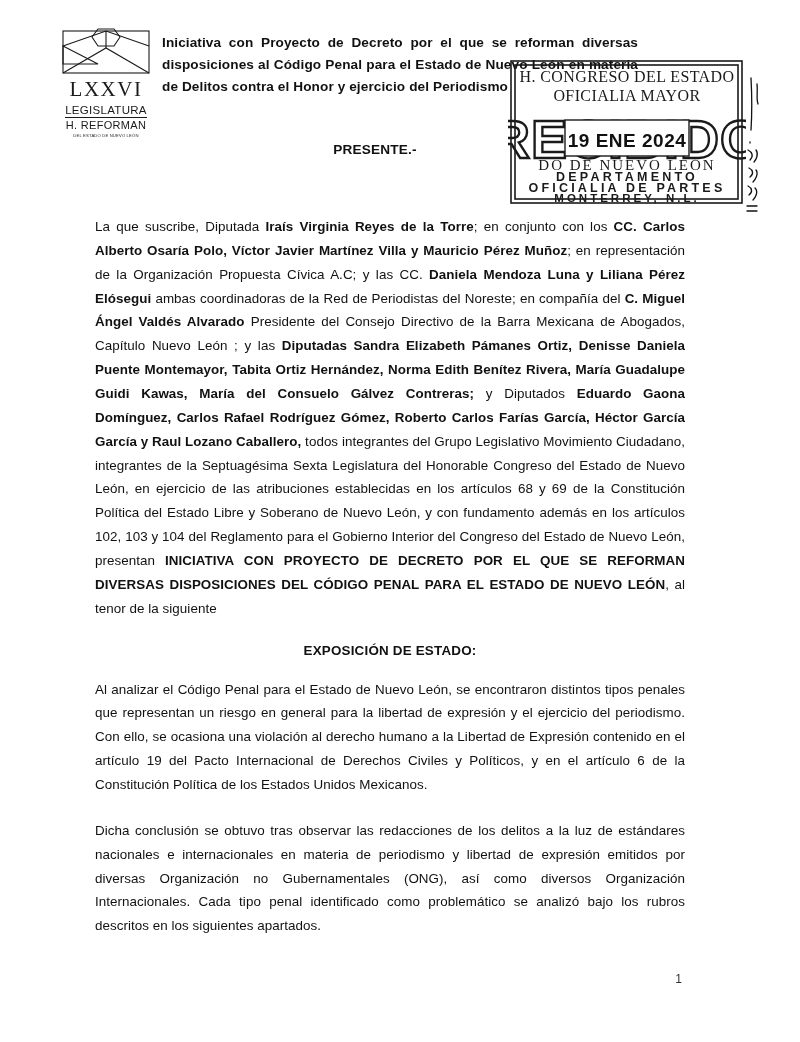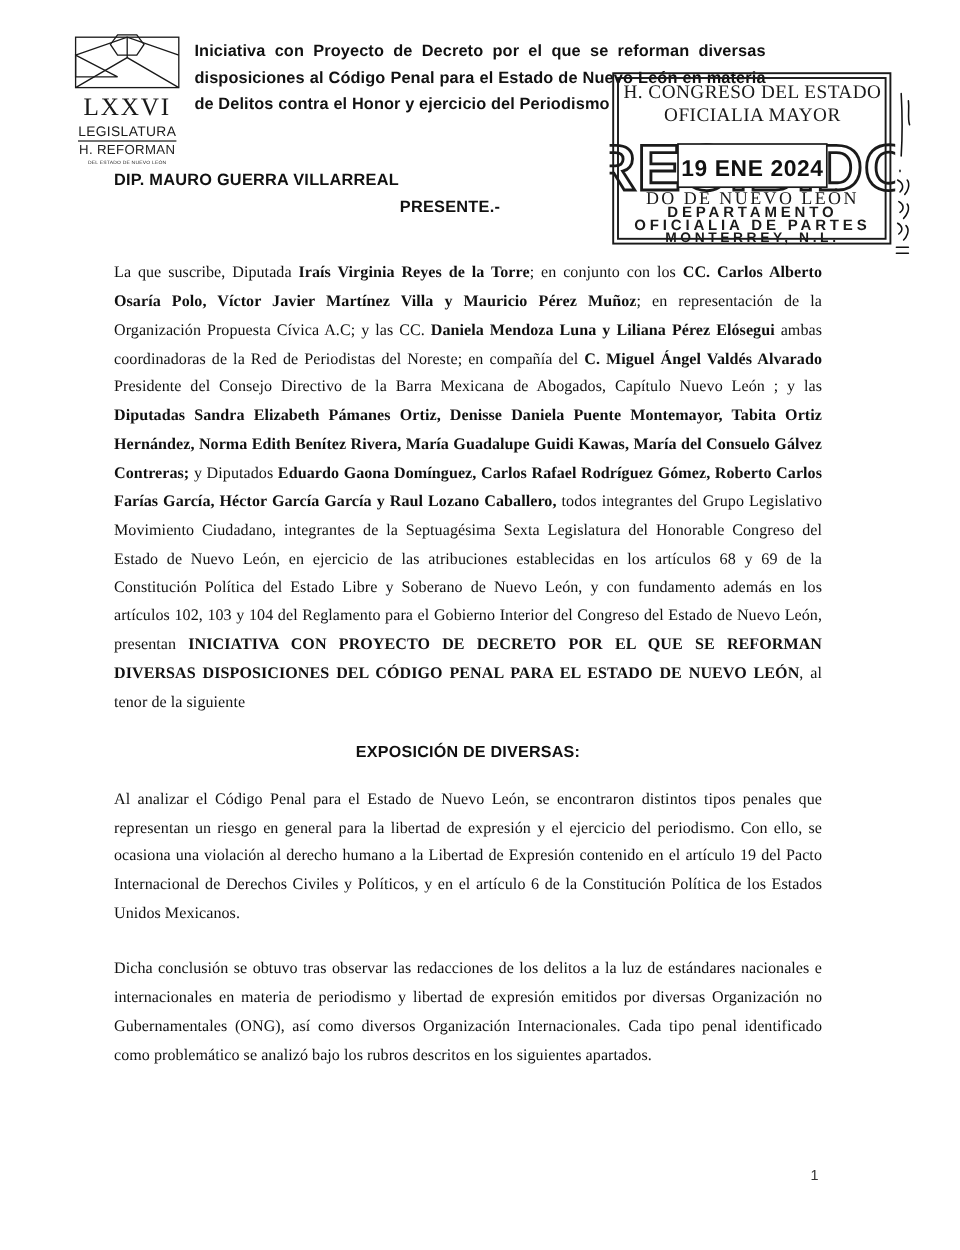--- a/index.html
+++ b/index.html
@@ -137,21 +137,20 @@
     width: 590px;
   }
   p.para {
     margin: 0;
     font-size: 13.4px;
     line-height: 1.78;
     text-align: justify;
     text-align-last: left;
     letter-spacing: 0.05px;
     color: #111;
-    font-family: Liberation Serif, serif;
   }
   p.para b { font-weight: bold; }
 
   .section-heading {
     margin: 22px 0 20px 0;
     font-size: 13.4px;
     font-weight: bold;
     text-align: center;
     letter-spacing: 0.2px;
   }
@@ -225,29 +224,28 @@
         <path d="M7 98 C11 100, 12 104, 8 107"></path>
         <path d="M14 100 C17 104, 13 110, 11 112"></path>
         <path d="M6 116 C10 118, 11 122, 7 125"></path>
         <path d="M13 118 C17 122, 13 128, 11 130"></path>
         <path d="M5 136 L15 136 M5 141 L15 141"></path>
       </g>
     </svg>
   </div>
 
   <div class="addressee">
-    <div class="l1">DIP. MAURO GUERRA VILLARREAL</div>
     <div class="l3">PRESENTE.-</div>
   </div>
 
   <div class="body-wrap">
 
     <p class="para"><span>La que suscribe, Diputada </span><b>Iraís Virginia Reyes de la Torre</b><span>; en conjunto con los </span><b>CC. Carlos Alberto Osaría Polo, Víctor Javier Martínez Villa y Mauricio Pérez Muñoz</b><span>; en representación de la Organización Propuesta Cívica A.C; y las CC. </span><b>Daniela Mendoza Luna y Liliana Pérez Elósegui</b><span> ambas coordinadoras de la Red de Periodistas del Noreste; en compañía del </span><b>C. Miguel Ángel Valdés Alvarado</b><span> Presidente del Consejo Directivo de la Barra Mexicana de Abogados, Capítulo Nuevo León ; y las </span><b>Diputadas Sandra Elizabeth Pámanes Ortiz, Denisse Daniela Puente Montemayor, Tabita Ortiz Hernández, Norma Edith Benítez Rivera, María Guadalupe Guidi Kawas, María del Consuelo Gálvez Contreras;</b><span> y Diputados </span><b>Eduardo Gaona Domínguez, Carlos Rafael Rodríguez Gómez, Roberto Carlos Farías García, Héctor García García y Raul Lozano Caballero,</b><span> todos integrantes del Grupo Legislativo Movimiento Ciudadano, integrantes de la Septuagésima Sexta Legislatura del Honorable Congreso del Estado de Nuevo León, en ejercicio de las atribuciones establecidas en los artículos 68 y 69 de la Constitución Política del Estado Libre y Soberano de Nuevo León, y con fundamento además en los artículos 102, 103 y 104 del Reglamento para el Gobierno Interior del Congreso del Estado de Nuevo León, presentan </span><b>INICIATIVA CON PROYECTO DE DECRETO POR EL QUE SE REFORMAN DIVERSAS DISPOSICIONES DEL CÓDIGO PENAL PARA EL ESTADO DE NUEVO LEÓN</b><span>, al tenor de la siguiente</span></p>
 
-    <div class="section-heading">EXPOSICIÓN DE DIVERSAS:</div>
+    <div class="section-heading">EXPOSICIÓN DE ESTADO:</div>
 
     <p class="para">Al analizar el Código Penal para el Estado de Nuevo León, se encontraron distintos tipos penales que representan un riesgo en general para la libertad de expresión y el ejercicio del periodismo. Con ello, se ocasiona una violación al derecho humano a la Libertad de Expresión contenido en el artículo 19 del Pacto Internacional de Derechos Civiles y Políticos, y en el artículo 6 de la Constitución Política de los Estados Unidos Mexicanos.</p>
 
     <div class="gap"></div>
 
     <p class="para">Dicha conclusión se obtuvo tras observar las redacciones de los delitos a la luz de estándares nacionales e internacionales en materia de periodismo y libertad de expresión emitidos por diversas Organización no Gubernamentales (ONG), así como diversos Organización Internacionales. Cada tipo penal identificado como problemático se analizó bajo los rubros descritos en los siguientes apartados.</p>
   </div>
 
   <div class="page-number">1</div>
 </div>

